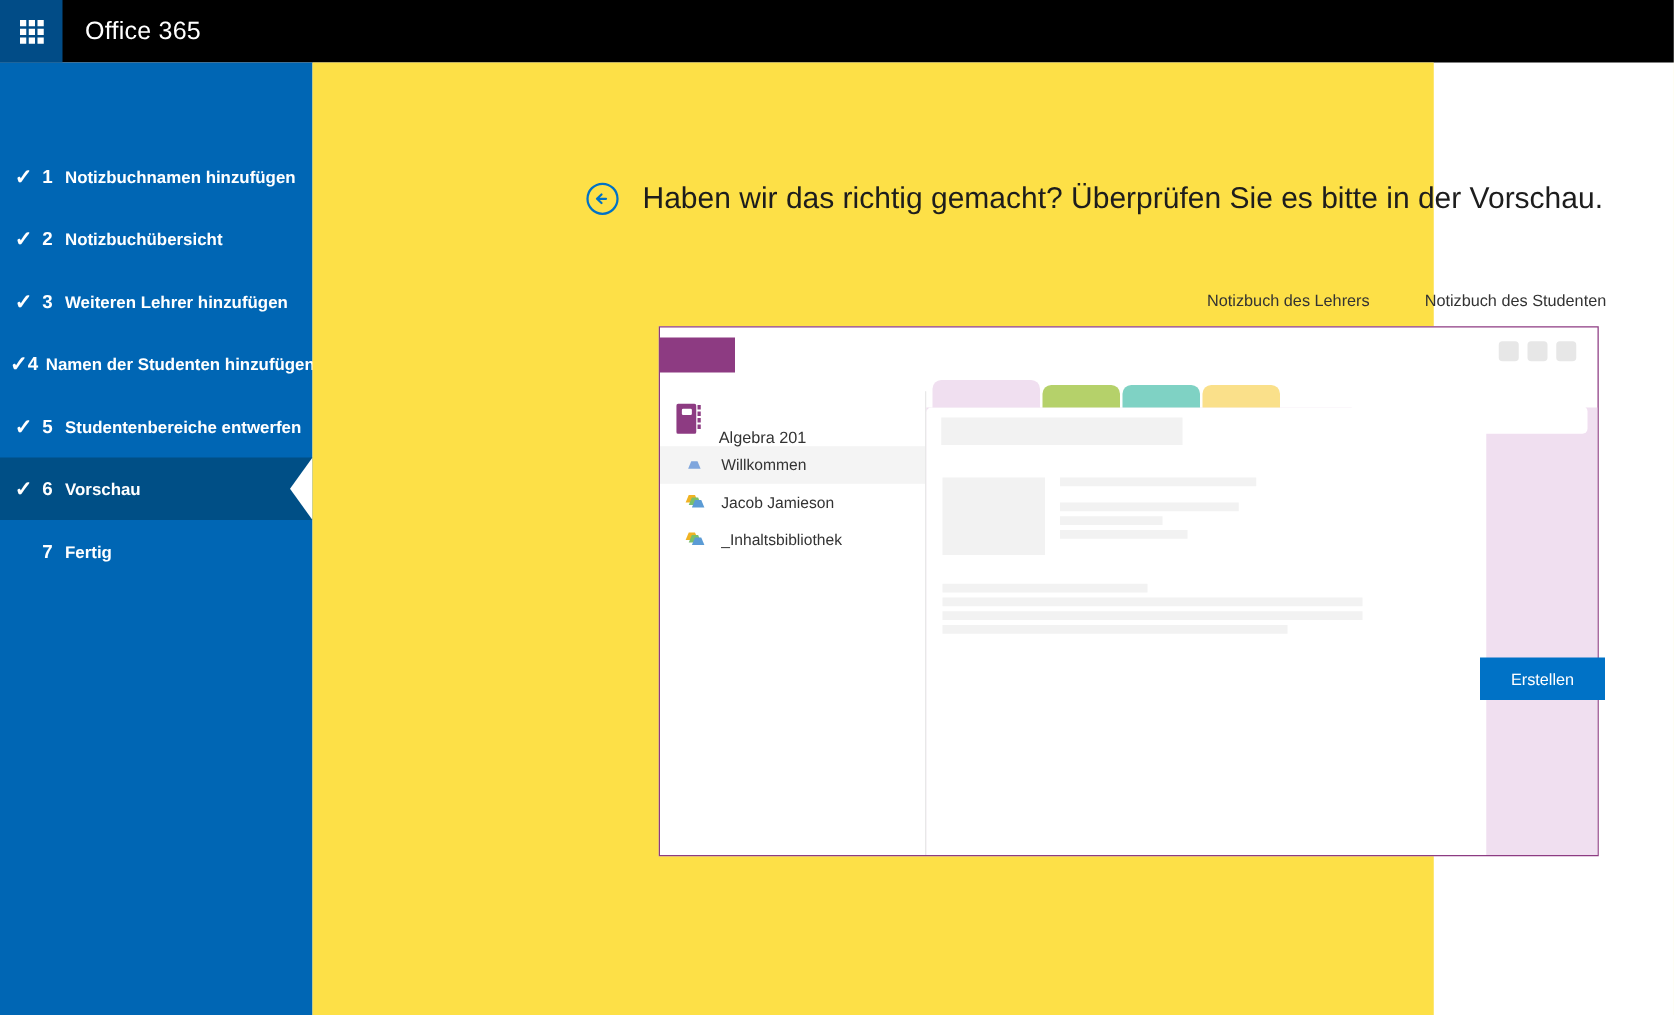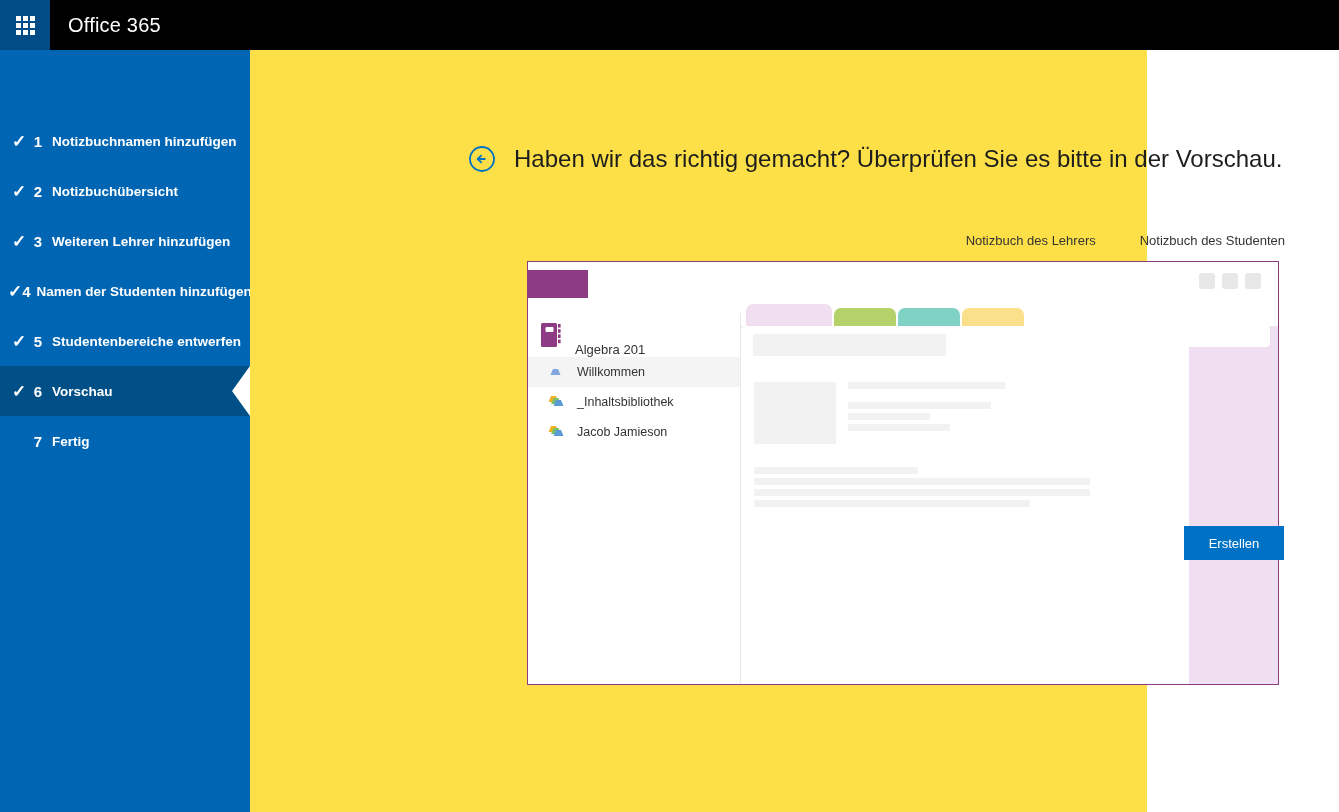--- a/index.html
+++ b/index.html
@@ -391,29 +391,29 @@
               <path d="M3.5 10 L6 4 H11 L13.5 10 Z" fill="#7fa6dd"></path>
             </svg>
             <div class="t">Willkommen</div>
           </div>
           <div class="pv-row">
             <svg width="19" height="14" viewBox="0 0 19 14">
               <path d="M1.5 7 L4 1 H9 L11.5 7 Z" fill="#f0b323"></path>
               <path d="M4 9 L6.5 3 H11.5 L14 9 Z" fill="#7bbf6a"></path>
               <path d="M6.5 11 L9 5 H14 L16.5 11 Z" fill="#5b9bd5"></path>
             </svg>
-            <div class="t">_Inhaltsbibliothek</div>
+            <div class="t">Jacob Jamieson</div>
           </div>
           <div class="pv-row">
             <svg width="19" height="14" viewBox="0 0 19 14">
               <path d="M1.5 7 L4 1 H9 L11.5 7 Z" fill="#f0b323"></path>
               <path d="M4 9 L6.5 3 H11.5 L14 9 Z" fill="#7bbf6a"></path>
               <path d="M6.5 11 L9 5 H14 L16.5 11 Z" fill="#5b9bd5"></path>
             </svg>
-            <div class="t">Jacob Jamieson</div>
+            <div class="t">_Inhaltsbibliothek</div>
           </div>
         </div>
     </div>
   </div>
 
   <div style="position:absolute; top:476px; left:934px;">
     <div id="createbtn" style="width:100px;height:34px;background:#0072c6;color:#fff;font-size:13px;
                 display:flex;align-items:center;justify-content:center;cursor:pointer;">Erstellen</div>
   </div>
 </div>

